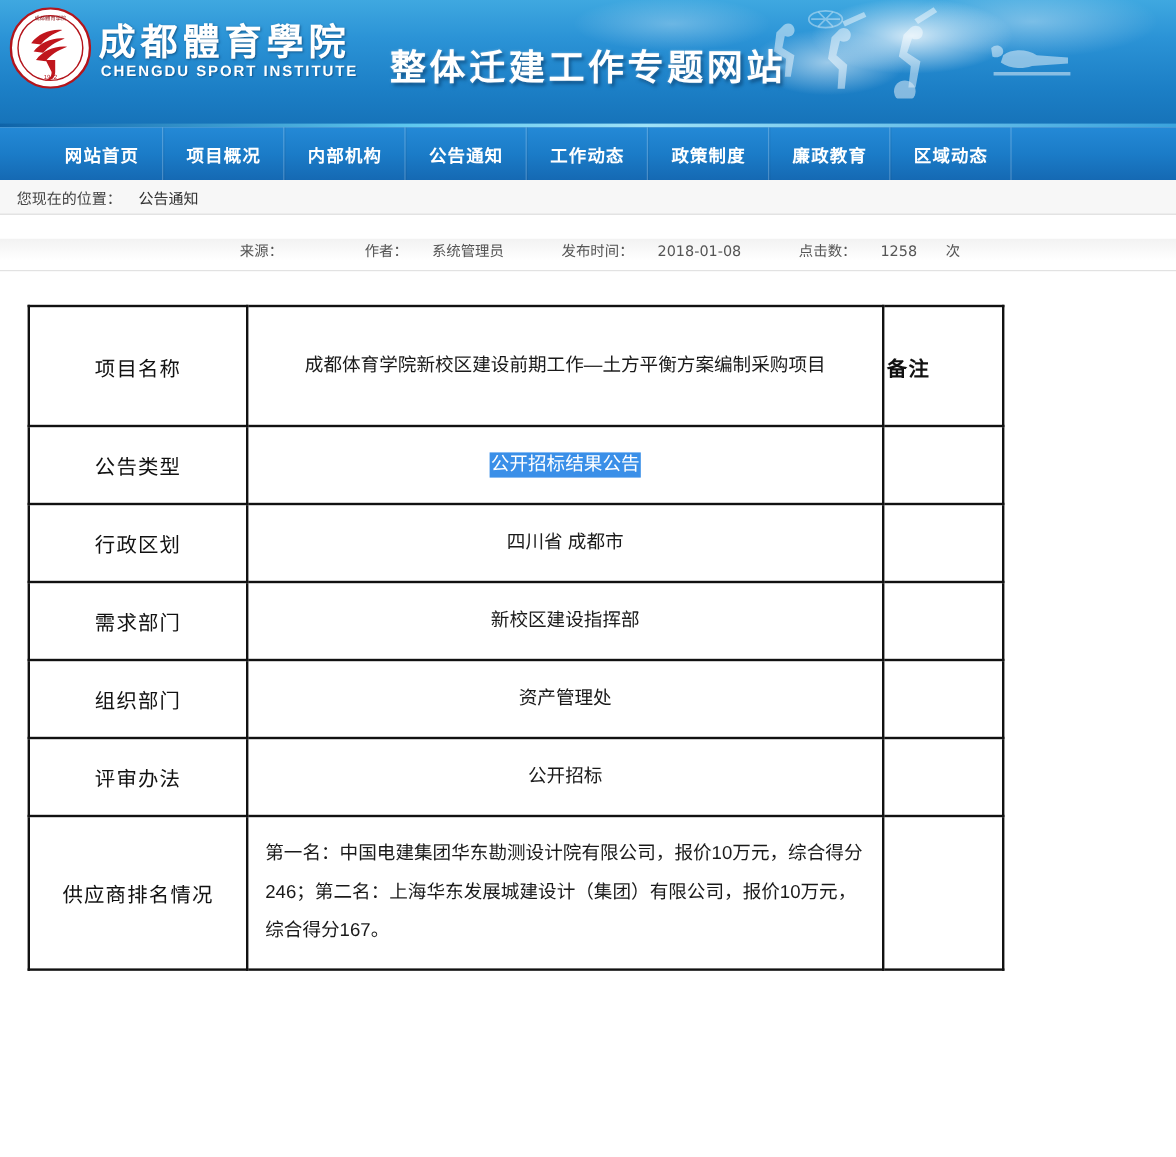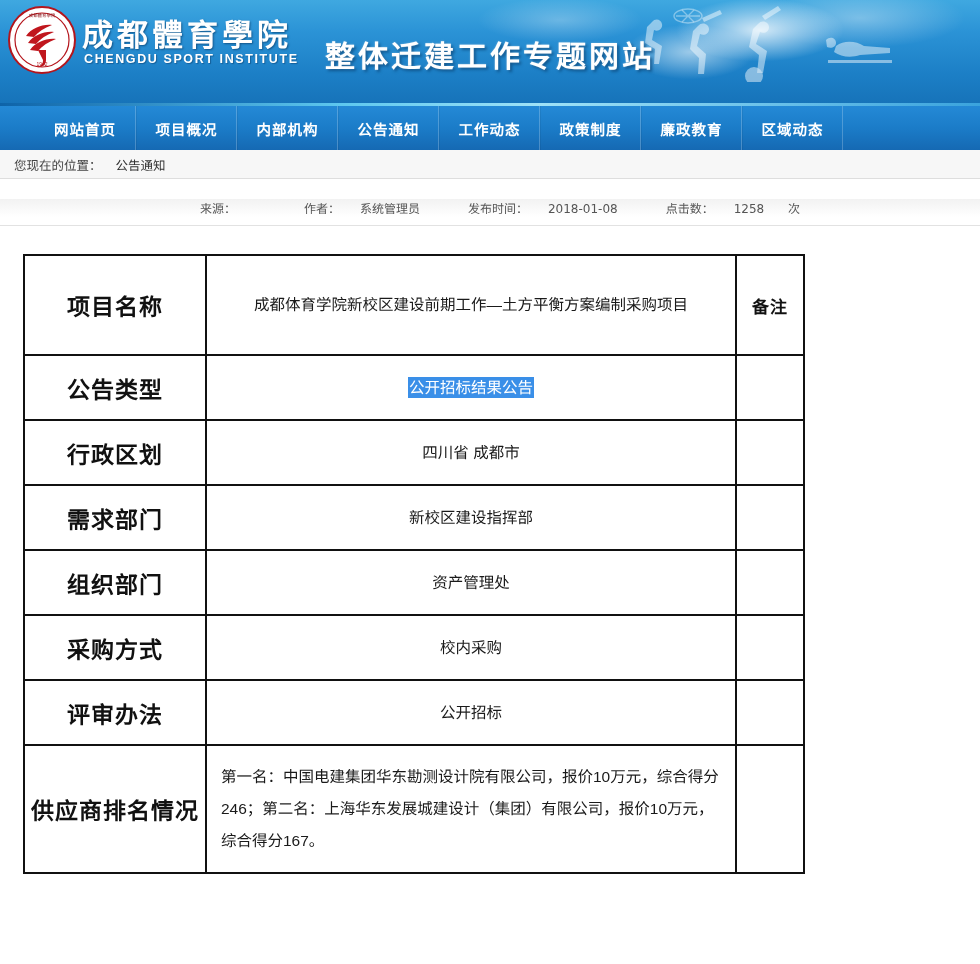--- a/index.html
+++ b/index.html
@@ -140,38 +140,37 @@
     border-collapse: collapse;
     table-layout: fixed;
   }
   table.info td {
     border: 2px solid #111111;
     vertical-align: middle;
   }
   td.k {
     width: 182px;
     text-align: center;
-    font-weight: bold;
-    font-size: 23px;
+    font-weight: normal;
+    font-size: 17px;
     color: #111111;
     padding: 8px 4px;
     letter-spacing: 1px;
   }
   td.v {
     width: 530px;
     text-align: center;
     font-size: 15.5px;
     color: #1a1a1a;
     padding: 12px 14px;
     line-height: 32px;
   }
   td.v.left { text-align: left; }
   td.note {
-    width: 68px;
-    text-align: center;
+    width: 100px;
     font-weight: bold;
     font-size: 17px;
     color: #111111;
     padding: 8px 2px;
     letter-spacing: 1px;
   }
   tr.r1 td { height: 100px; }
   tr.r2 td, tr.r3 td, tr.r4 td, tr.r5 td, tr.r6 td, tr.r7 td { height: 65px; }
   tr.r8 td { height: 128px; }
   .sel {
@@ -285,25 +284,20 @@
           <tr class="r4">
             <td class="k">需求部门</td>
             <td class="v">新校区建设指挥部</td>
             <td class="note"></td>
           </tr>
           <tr class="r5">
             <td class="k">组织部门</td>
             <td class="v">资产管理处</td>
             <td class="note"></td>
           </tr>
-          <tr class="r6">
-            <td class="k">采购方式</td>
-            <td class="v">校内采购</td>
-            <td class="note"></td>
-          </tr>
           <tr class="r7">
             <td class="k">评审办法</td>
             <td class="v">公开招标</td>
             <td class="note"></td>
           </tr>
           <tr class="r8">
             <td class="k">供应商排名情况</td>
             <td class="v left">第一名：中国电建集团华东勘测设计院有限公司，报价10万元，综合得分246；第二名：上海华东发展城建设计（集团）有限公司，报价10万元，综合得分167。</td>
             <td class="note"></td>
           </tr>

